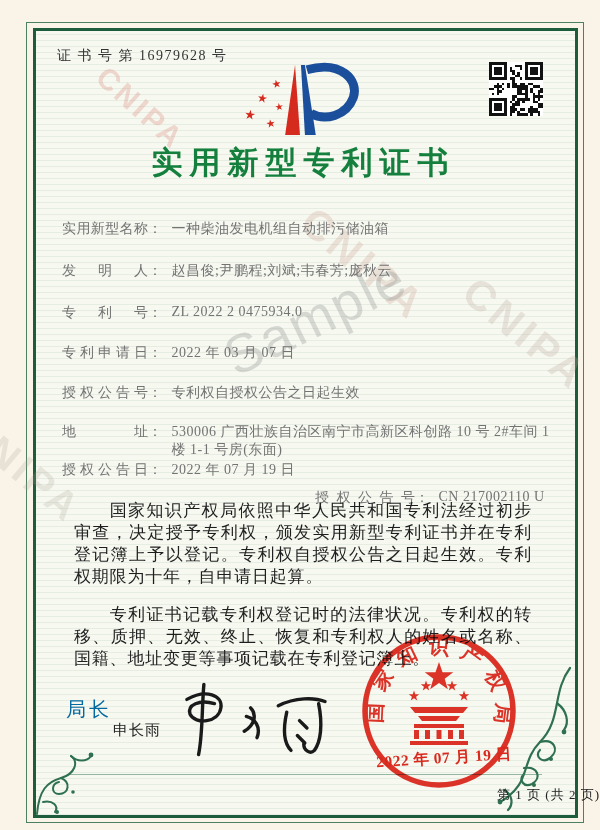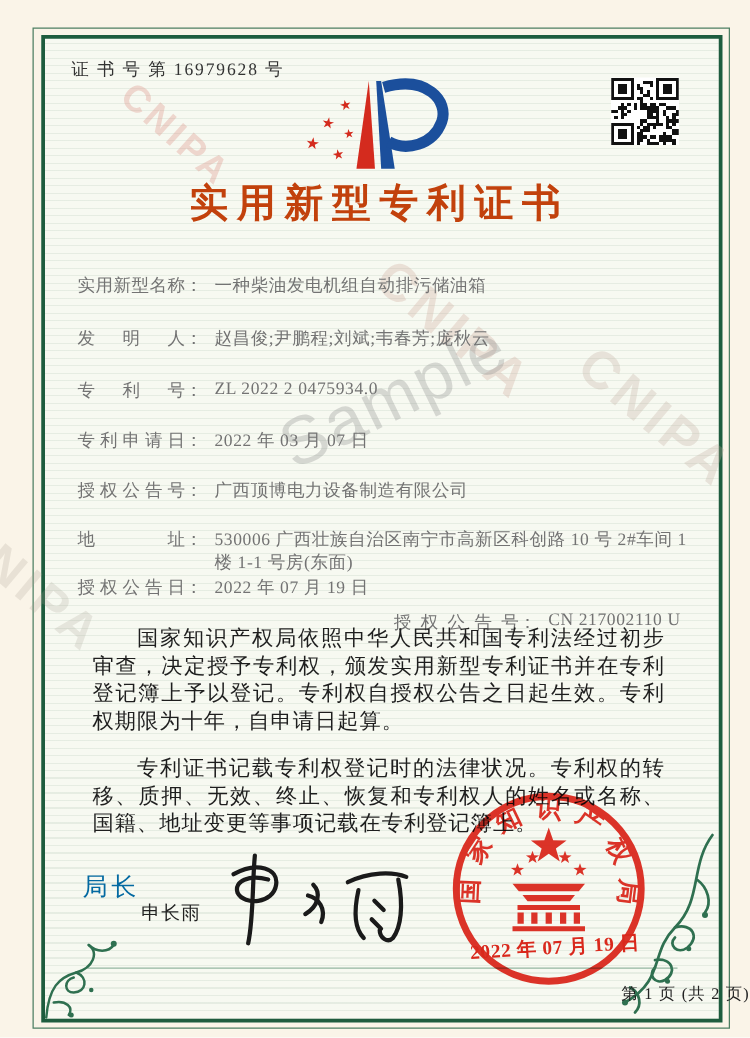--- a/index.html
+++ b/index.html
@@ -23,21 +23,21 @@
   .wm2{left:322px;top:198px;font-size:42px;letter-spacing:4px;color:rgba(205,165,152,.30);transform:rotate(40deg);}
   .wm3{left:214px;top:332px;font-size:54px;letter-spacing:2px;font-weight:400;color:rgba(145,145,145,.33);transform:rotate(-26deg);}
   .wm4{left:484px;top:268px;font-size:42px;letter-spacing:4px;color:rgba(190,170,155,.28);transform:rotate(40deg);}
   .wm5{left:-18px;top:406px;font-size:40px;letter-spacing:4px;color:rgba(170,160,145,.22);transform:rotate(40deg);}
 
   
   .cert-no{position:absolute;left:57px;top:47px;font-size:14px;letter-spacing:1.5px;color:#333;text-align:right;}
   .logo{position:absolute;left:228px;top:56px;width:140px;height:84px;}
   .qr{position:absolute;left:489px;top:62px;width:54px;height:54px;background:#fff;}
   .title{position:absolute;left:0;right:0;top:142px;text-align:center;font-size:31px;font-weight:700;
-         letter-spacing:7px;text-indent:7px;color:#c2410c;}
+         letter-spacing:7px;text-indent:7px;color:#15803d;}
 
   
   .field-row{position:absolute;left:62px;right:44px;font-size:14px;color:#737373;}
   .f-label{display:inline-block;width:86px;text-align:justify;text-align-last:justify;vertical-align:top;}
   .f-label.wide{width:100px;}
   .f-colon{display:inline-block;vertical-align:top;}
   .f-value{display:inline-block;margin-left:6px;letter-spacing:.5px;vertical-align:top;white-space:pre-line;max-width:390px;}
   .grant-no{position:absolute;left:253px;top:0;margin-top:28px;}
 
   
@@ -268,21 +268,21 @@
     <div class="field-row" style="top:304px">
       <span class="f-label">专利号</span><span class="f-colon">：</span>
       <span class="f-value">ZL 2022 2 0475934.0</span>
     </div>
     <div class="field-row" style="top:344px">
       <span class="f-label">专利申请日</span><span class="f-colon">：</span>
       <span class="f-value">2022 年 03 月 07 日</span>
     </div>
     <div class="field-row" style="top:384px">
       <span class="f-label">授权公告号</span><span class="f-colon">：</span>
-      <span class="f-value">广西顶博电力设备制造有限公司</span>
+      <span class="f-value">专利权自授权公告之日起生效</span>
     </div>
     <div class="field-row" style="top:423px">
       <span class="f-label">地址</span><span class="f-colon">：</span>
       <span class="f-value">530006 广西壮族自治区南宁市高新区科创路 10 号 2#车间 1
 楼 1-1 号房(东面)</span>
     </div>
     <div class="field-row" style="top:461px">
       <span class="f-label">授权公告日</span><span class="f-colon">：</span>
       <span class="f-value">2022 年 07 月 19 日</span>
       <span class="grant-no">

